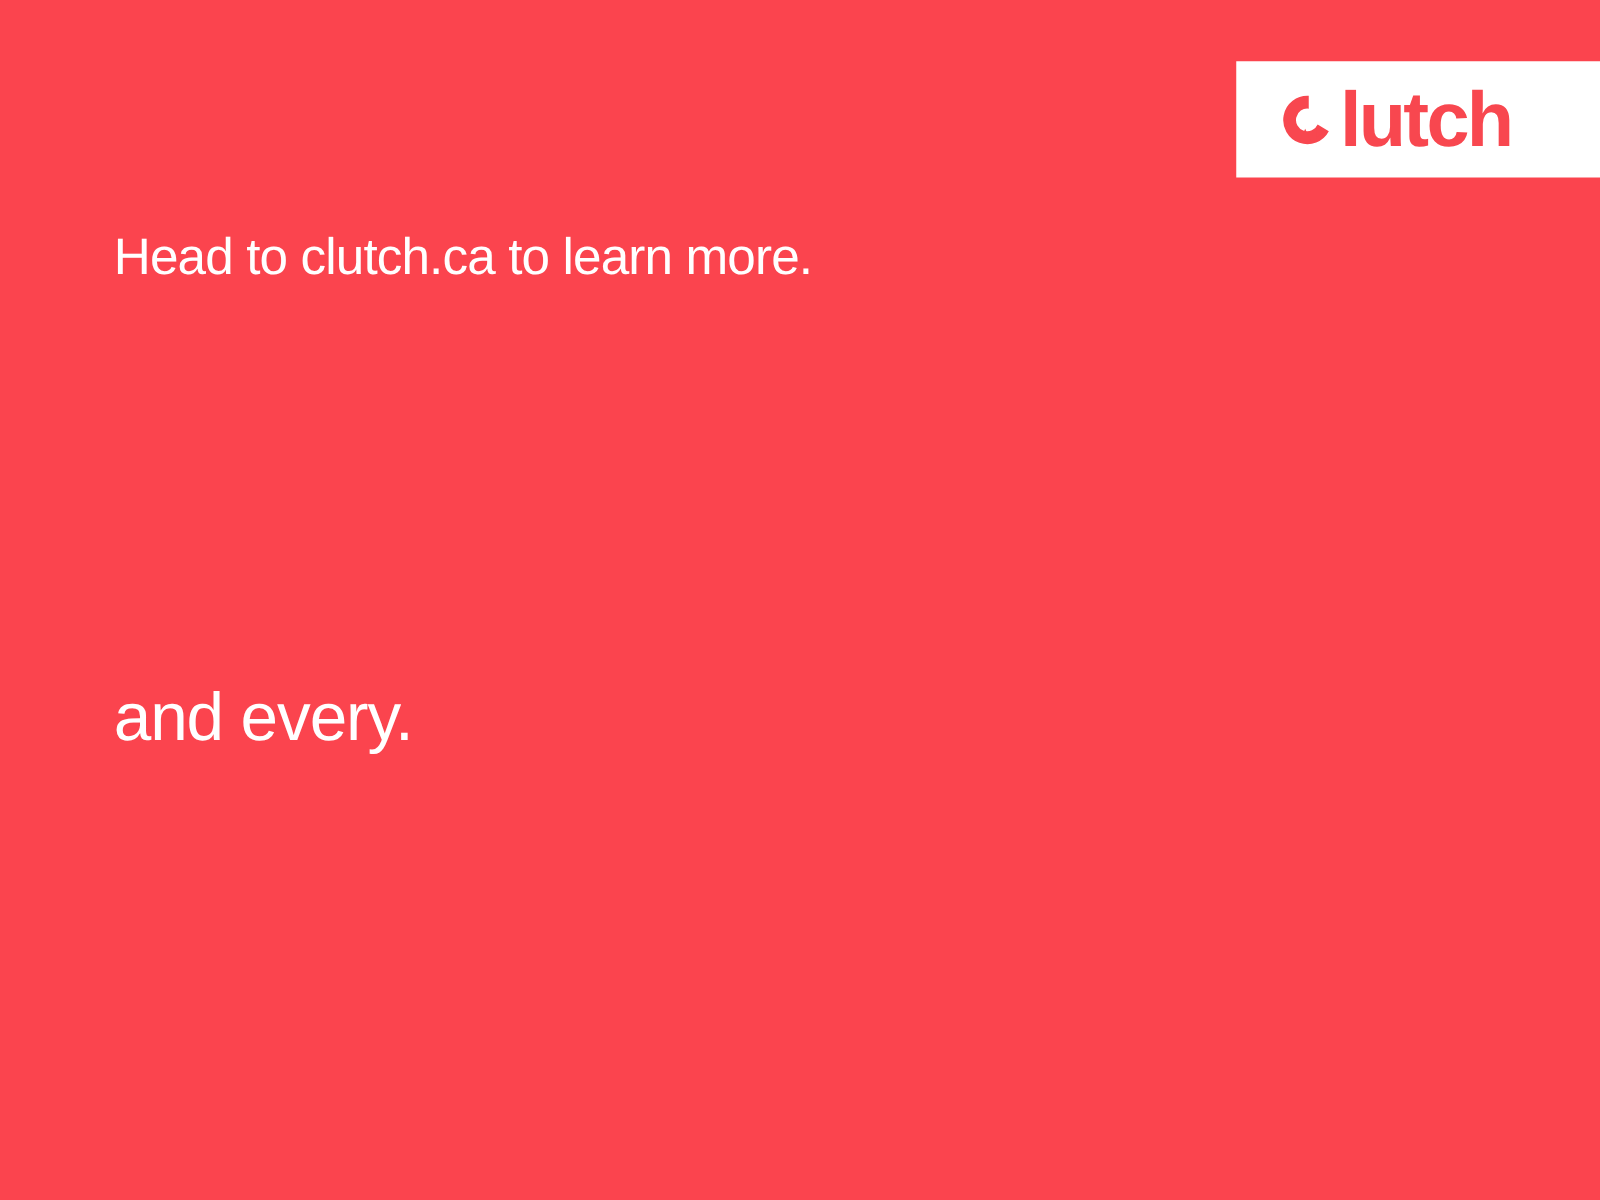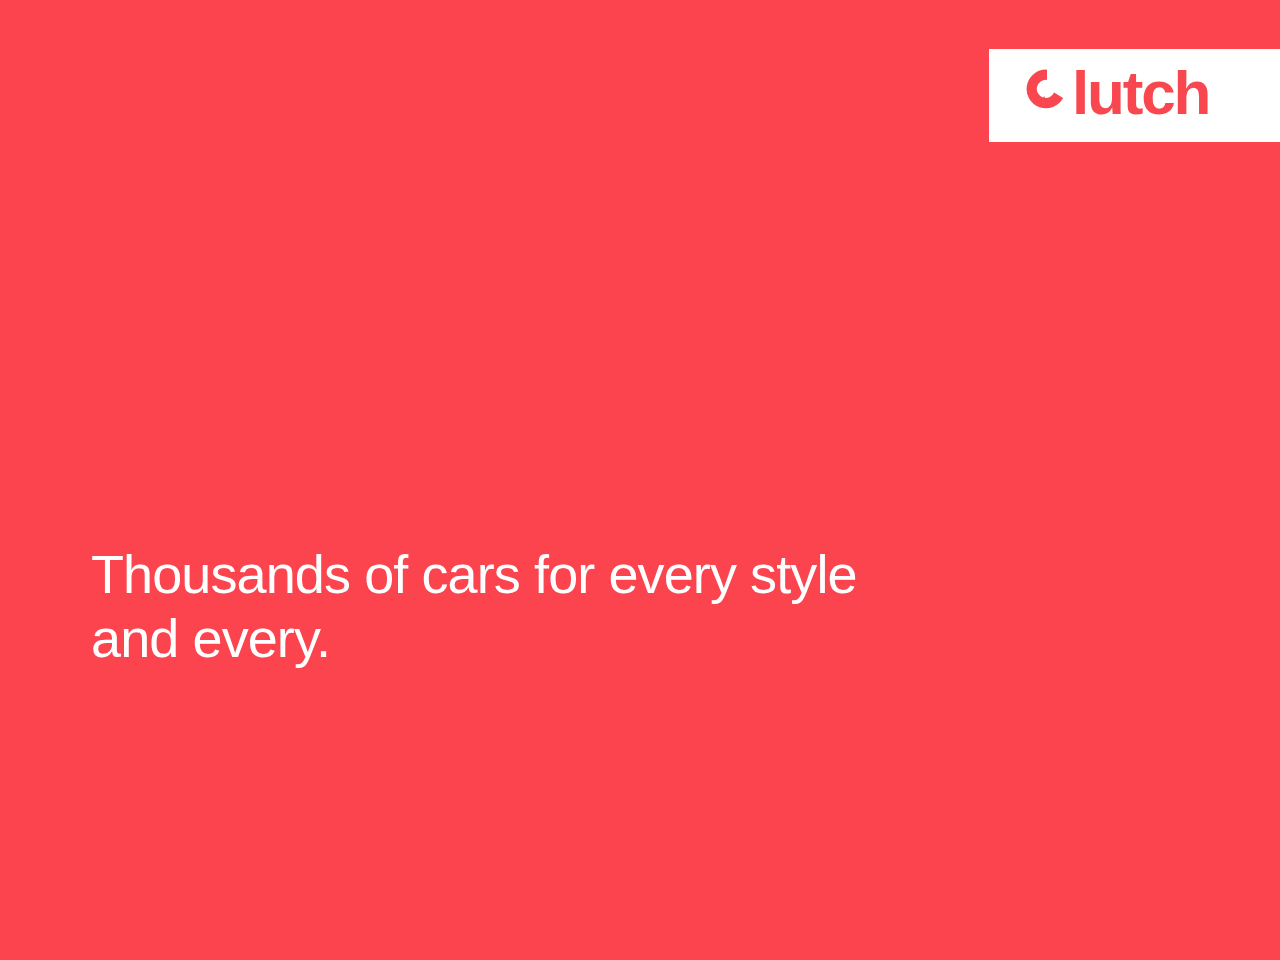--- a/index.html
+++ b/index.html
@@ -33,21 +33,21 @@
     background: #ffffff;
     display: flex;
     align-items: center;
     justify-content: flex-start;
     padding-left: 36px;
     box-sizing: border-box;
   }
 
   .logo-lockup {
     display: flex;
-    align-items: flex-start;
+    align-items: center;
     height: 58px;
   }
 
   .logo-mark {
     display: block;
     width: 44px;
     height: 44px;
     margin-right: 3px;
     margin-bottom: -1px;
   }
@@ -114,20 +114,20 @@
 
         <path d="M50 6 A44 44 0 1 0 86.5 70.5 L66.2 58.2 A20.6 20.6 0 1 1 50 29.4 Z" fill="#f8474f"></path>
 
         <path d="M43.5 66 L53.5 88 L33.5 88 Z" fill="#f8474f"></path>
         <path d="M63.5 62 L75.5 72.5 L63.5 83 Z" fill="#f8474f"></path>
       </svg>
       <span class="logo-word">lutch</span>
     </div>
   </div>
 
+  <div class="tagline">Head to clutch.ca to learn more.</div>
 
 
   <div class="subtitle">
-    <span class="line">Thousands of cars for every style</span>
     <span class="line">and every.</span>
   </div>
 
 </div>
 
 </body></html>

